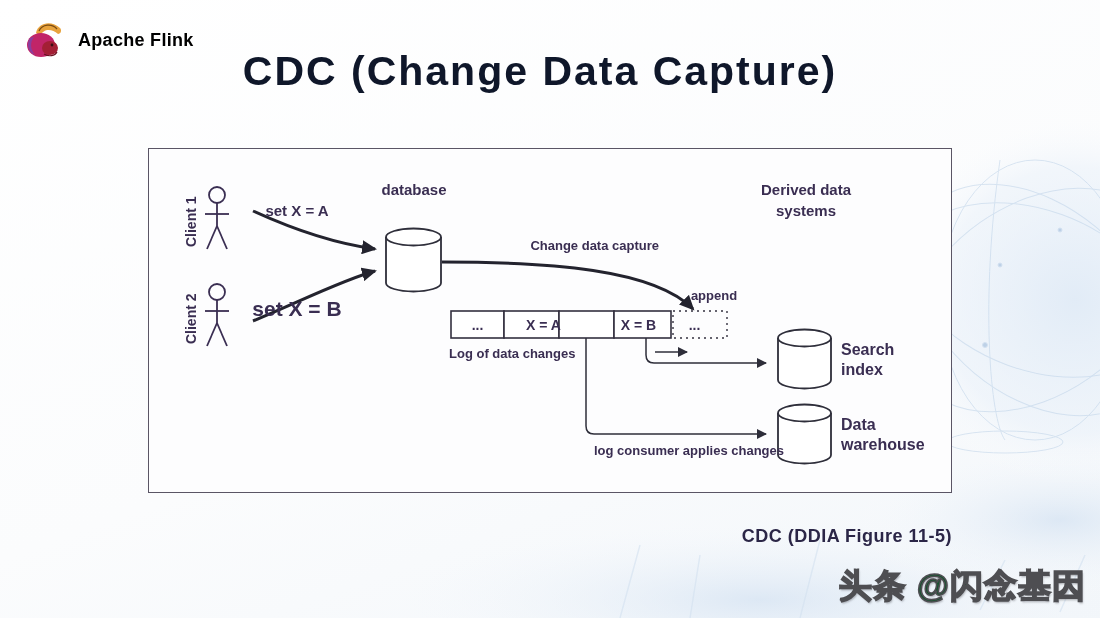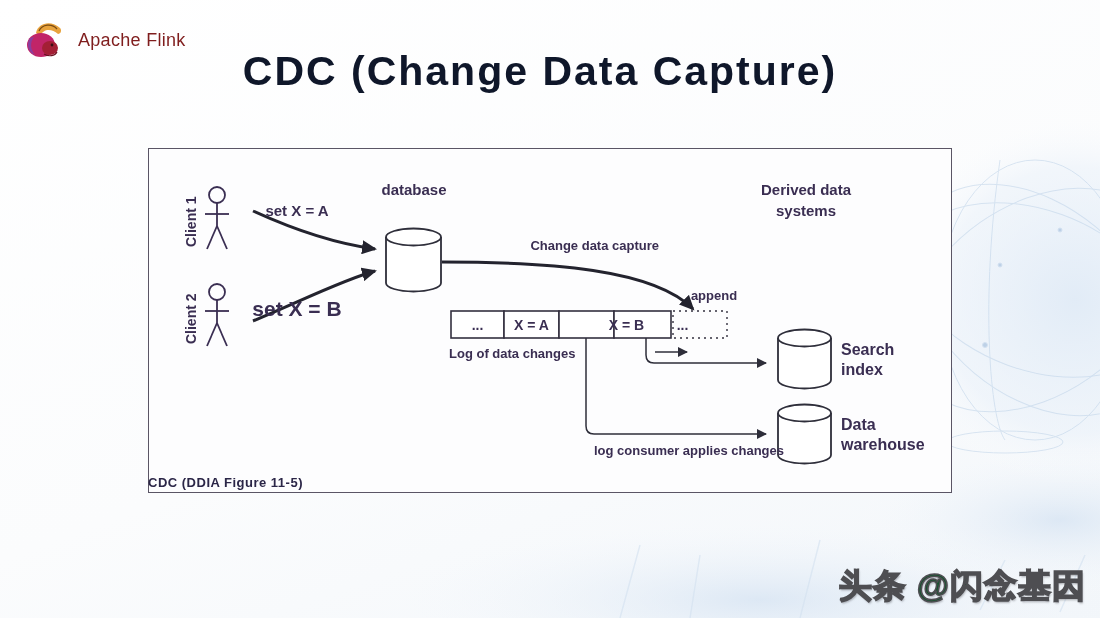--- a/index.html
+++ b/index.html
@@ -6,41 +6,41 @@
   body{
     width:1100px;height:618px;position:relative;overflow:hidden;
     font-family:"Liberation Sans","DejaVu Sans",sans-serif;
     background:linear-gradient(160deg,#ffffff 0%,#fbfcfd 55%,#f2f6fa 100%);
   }
   
   #bg-decor{position:absolute;inset:0;z-index:0;}
   
   .header{position:absolute;left:22px;top:18px;display:flex;align-items:center;gap:12px;z-index:2;}
   .logo{width:44px;height:44px;position:relative;}
-  .logo-text{font-size:18px;font-weight:normal;color:#7f1d1d;letter-spacing:.3px;}
+  .logo-text{font-size:18px;font-weight:bold;color:#000000;letter-spacing:.3px;}
   
   .title{
     position:absolute;left:0;top:48px;width:1080px;text-align:center;z-index:2;
     font-size:41px;font-weight:600;color:#0f172a;letter-spacing:2px;
   }
   
   .panel{
     position:absolute;left:148px;top:148px;width:804px;height:345px;z-index:2;
     background:#fdfdfe;border:1.5px solid #5a5565;box-sizing:border-box;
   }
   .panel svg.shapes{position:absolute;left:0;top:0;}
   .dlabel{position:absolute;color:#3a2e52;font-weight:600;line-height:1.25;}
   .c-rot{left:8px;width:70px;text-align:center;font-size:14px;transform:rotate(-90deg);}
   .small13{font-size:13px;}
   .cells{position:absolute;left:302px;top:162px;height:27px;display:flex;}
   .cell{display:flex;align-items:center;justify-content:center;font-size:14px;font-weight:600;color:#3a2e52;}
   
   .caption{
-    position:absolute;left:148px;top:475px;width:804px;text-align:left;z-index:2;
-    font-size:13px;color:#2b2647;font-weight:600;letter-spacing:.5px;
+    position:absolute;left:148px;top:526px;width:804px;text-align:right;z-index:2;
+    font-size:18px;color:#2b2647;font-weight:600;letter-spacing:.5px;
   }
   
   .watermark{
     position:absolute;right:14px;top:564px;z-index:3;
     font-size:33px;font-weight:bold;color:#14532d;letter-spacing:1px;
     -webkit-text-stroke:1.6px #4e4e52;
     text-shadow:1px 2px 2px rgba(60,60,70,.35);
   }
 </style>
 </head>
@@ -169,21 +169,21 @@
   <div class="dlabel" style="left:165px;top:30px;width:200px;text-align:center;font-size:15px;line-height:21px;">
     <div>database</div>
   </div>
 
   <div class="dlabel small13" style="left:330px;top:89px;width:180px;text-align:right;">Change data capture</div>
 
   <div class="dlabel small13" style="left:530px;top:139px;width:70px;text-align:center;">append</div>
 
   <div class="cells">
     <div class="cell" style="width:53px;">...</div>
-    <div class="cell" style="width:55px;">X = A</div>
+    <div class="cell" style="width:55px;padding-left:12px;">X = A</div>
     <div class="cell" style="width:55px;margin-left:40px;">X = B</div>
     <div class="cell" style="width:57px;">...</div>
   </div>
 
   <div class="dlabel small13" style="left:300px;top:197px;">Log of data changes</div>
 
   <div class="dlabel" style="left:577px;top:30px;width:160px;text-align:center;font-size:15px;line-height:21px;">
     <div>Derived data</div>
     <div>systems</div>
   </div>

